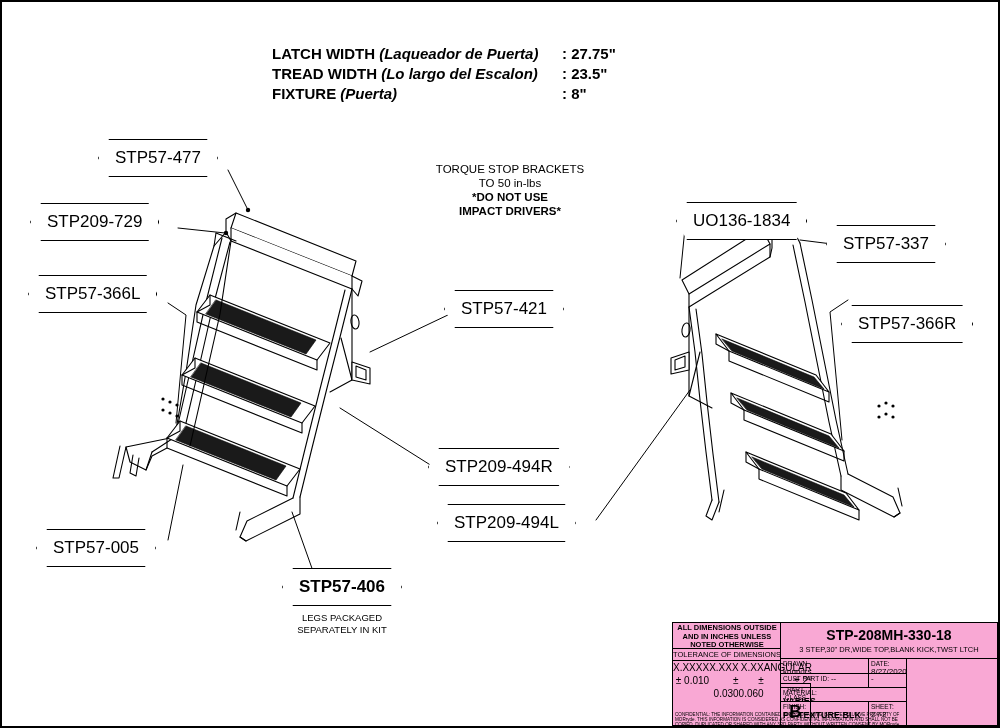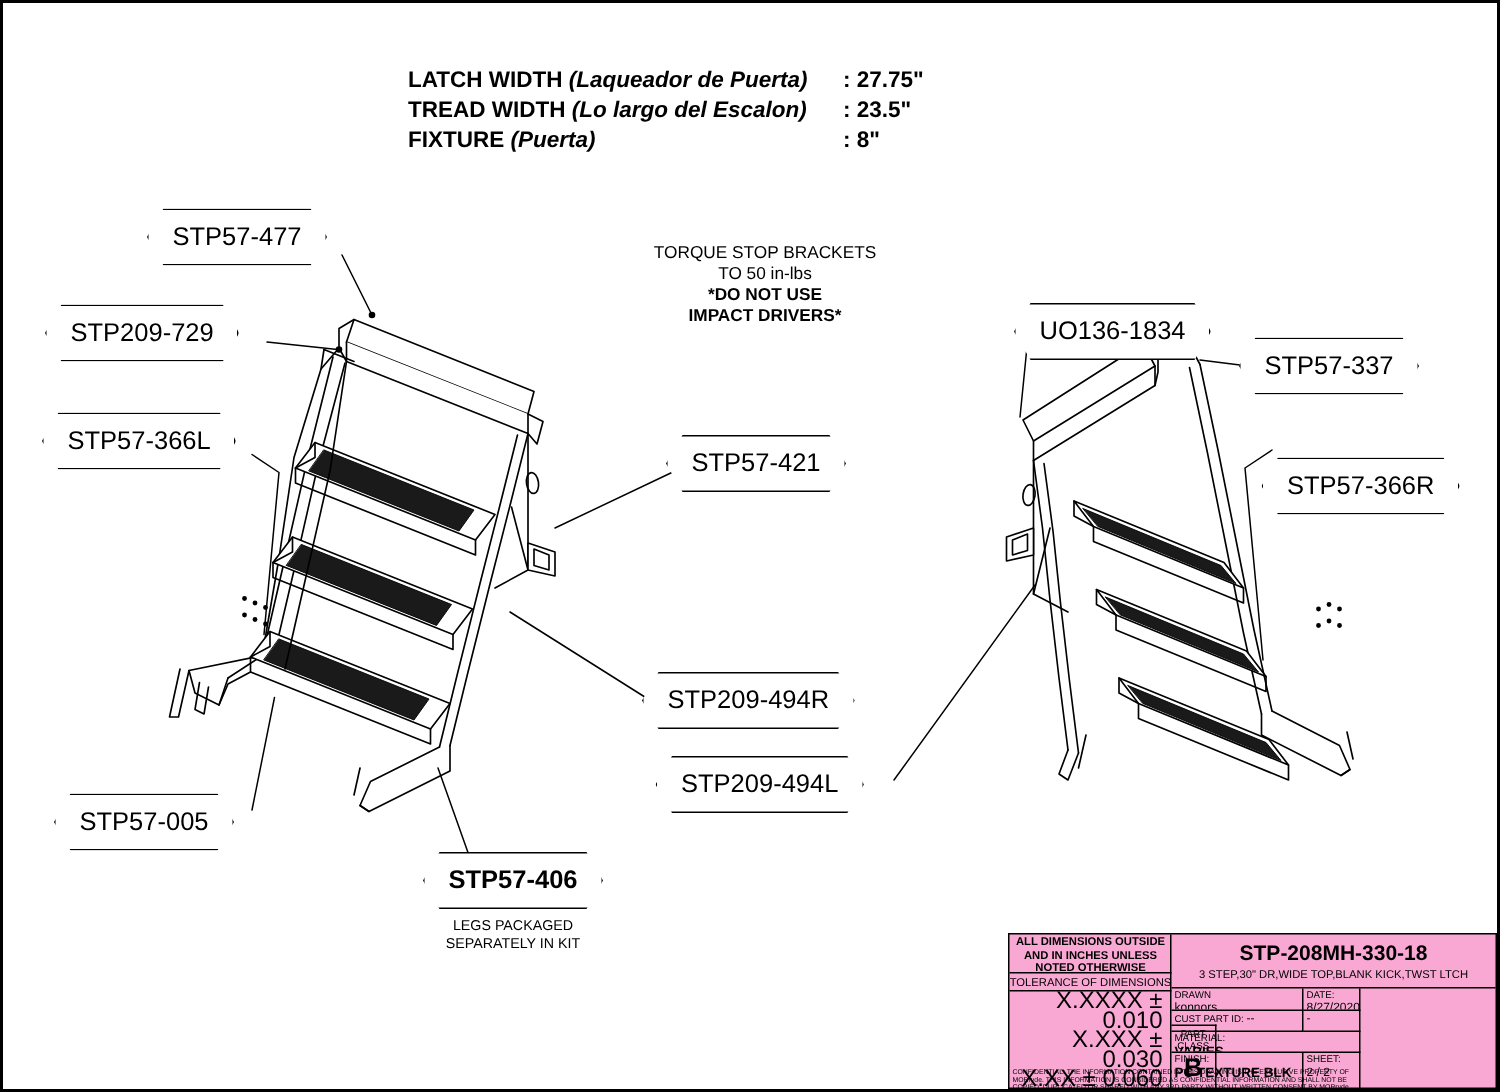--- a/index.html
+++ b/index.html
@@ -79,23 +79,23 @@
     padding-top:1px;
   }
   .tb-tol{
     position:absolute;left:0;top:26px;width:108px;height:12px;
     border-bottom:1px solid #000;box-sizing:border-box;
     text-align:center;font-size:7.5px;line-height:11px;
   }
   .tb-tolvals{
     position:absolute;left:0;top:38px;width:108px;height:66px;
     box-sizing:border-box;
-    font-size:16px;text-align:right;
+    font-size:10px;text-align:right;
     padding-right:6px;
-    display:flex;flex-direction:column;justify-content:space-around;
+    display:flex;justify-content:space-around;
   }
   .tb-tolvals div{line-height:13px;}
   .tb-partclass{
     position:absolute;left:108px;top:60px;width:30px;height:44px;
     border-right:1.5px solid #000;border-top:1px solid #000;
     box-sizing:border-box;text-align:center;
   }
   .tb-partclass .pc-l{font-size:6.5px;line-height:7.5px;padding-top:2px;}
   .tb-partclass .pc-v{font-size:17px;font-weight:bold;line-height:22px;}
   .tb-title{

